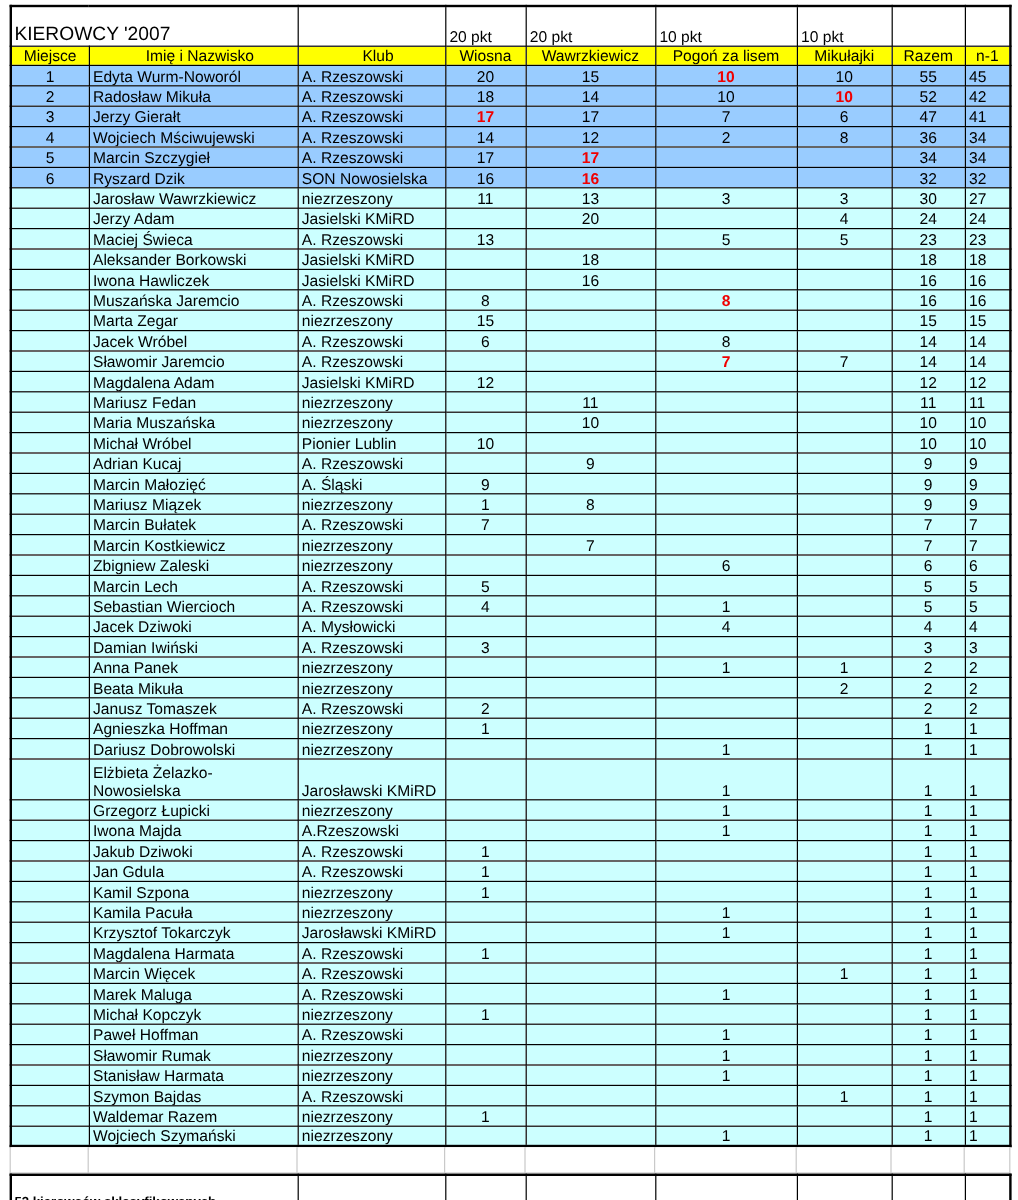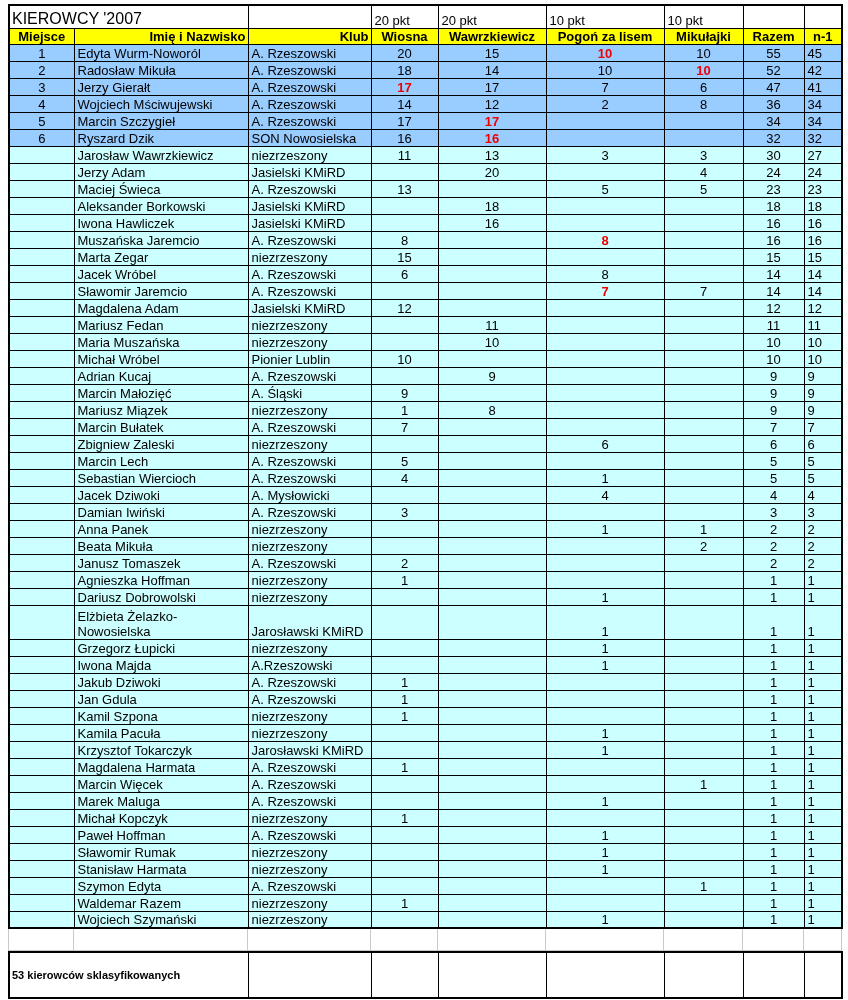--- a/index.html
+++ b/index.html
@@ -6,24 +6,24 @@
   html,body { margin:0; padding:0; }
   body {
     width:848px; height:1000px; background:#ffffff;
     font-family:"Liberation Sans", sans-serif;
     font-size:13px; color:#000;
   }
   .sheet { padding:4px 0 0 8px; }
   table { border-collapse:collapse; table-layout:fixed; width:833px; }
   table.main { border:2px solid #000; }
   .main td, .main th { border:1px solid #000; padding:0 3px; vertical-align:bottom; overflow:hidden; }
-  tr.r-title td { height:23px; background:#fff; }
+  tr.r-title td { height:33px; background:#fff; }
   td.title-cell { font-size:16px; letter-spacing:0px; padding-left:2px; white-space:nowrap; }
-  tr.r-head th { height:15px; background:#ffff00; font-weight:bold; font-size:13px; text-align:center; padding:0 2px; }
-  tr.r-head th.h-left { text-align:right; padding-left:13px; }
+  tr.r-head th { height:15px; background:#ffff00; font-weight:normal; font-size:13px; text-align:center; padding:0 2px; }
+  tr.r-head th.h-left { text-align:center; padding-left:13px; }
   tbody td { height:17px; }
   tr.row-blue td { background:#99ccff; }
   tr.row-cyan td { background:#ccffff; }
   tr.row-tall td { height:34px; }
   .c-center { text-align:center; }
   .c-left { text-align:left; white-space:pre-line; }
   .c-right { text-align:left; padding-right:3px !important; }
   td.red { color:#f00000; font-weight:bold; }
   table.spacer td { border:1px solid #c9c9c9; border-top:none; height:21px; background:#fff; }
   table.foot { border:2px solid #000; }
@@ -319,20 +319,31 @@
           <td class="c-left">A. Rzeszowski</td>
           <td class="c-center">7</td>
           <td class="c-center"></td>
           <td class="c-center"></td>
           <td class="c-center"></td>
           <td class="c-center">7</td>
           <td class="c-right">7</td>
         </tr>
         <tr class="row-cyan">
           <td class="c-center"></td>
+          <td class="c-left">Marcin Kostkiewicz</td>
+          <td class="c-left">niezrzeszony</td>
+          <td class="c-center"></td>
+          <td class="c-center">7</td>
+          <td class="c-center"></td>
+          <td class="c-center"></td>
+          <td class="c-center">7</td>
+          <td class="c-right">7</td>
+        </tr>
+        <tr class="row-cyan">
+          <td class="c-center"></td>
           <td class="c-left">Zbigniew Zaleski</td>
           <td class="c-left">niezrzeszony</td>
           <td class="c-center"></td>
           <td class="c-center"></td>
           <td class="c-center">6</td>
           <td class="c-center"></td>
           <td class="c-center">6</td>
           <td class="c-right">6</td>
         </tr>
         <tr class="row-cyan">
@@ -595,21 +606,21 @@
           <td class="c-left">niezrzeszony</td>
           <td class="c-center"></td>
           <td class="c-center"></td>
           <td class="c-center">1</td>
           <td class="c-center"></td>
           <td class="c-center">1</td>
           <td class="c-right">1</td>
         </tr>
         <tr class="row-cyan">
           <td class="c-center"></td>
-          <td class="c-left">Szymon  Edyta</td>
+          <td class="c-left">Szymon  Bajdas</td>
           <td class="c-left">A. Rzeszowski</td>
           <td class="c-center"></td>
           <td class="c-center"></td>
           <td class="c-center"></td>
           <td class="c-center">1</td>
           <td class="c-center">1</td>
           <td class="c-right">1</td>
         </tr>
         <tr class="row-cyan">
           <td class="c-center"></td>

